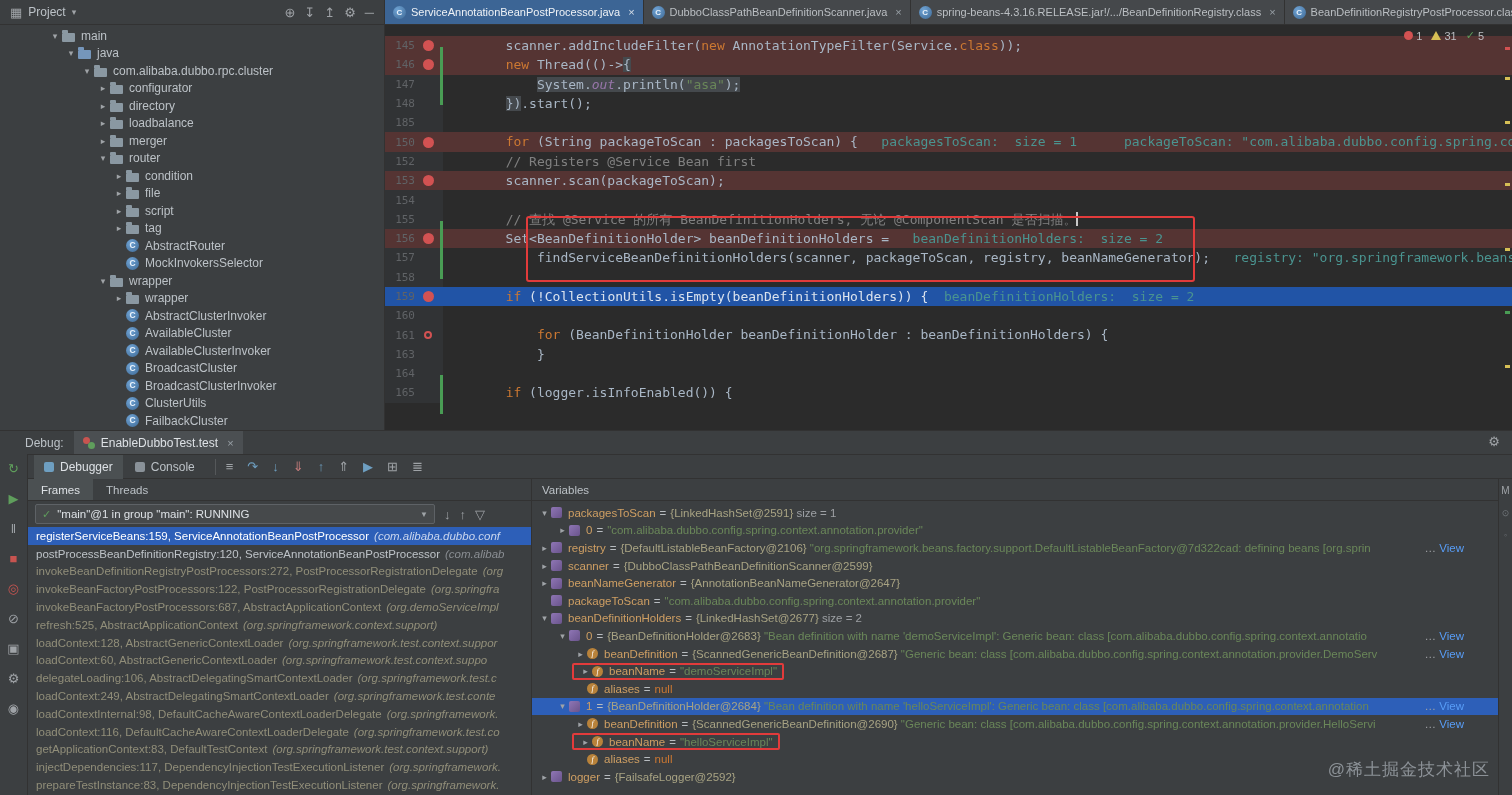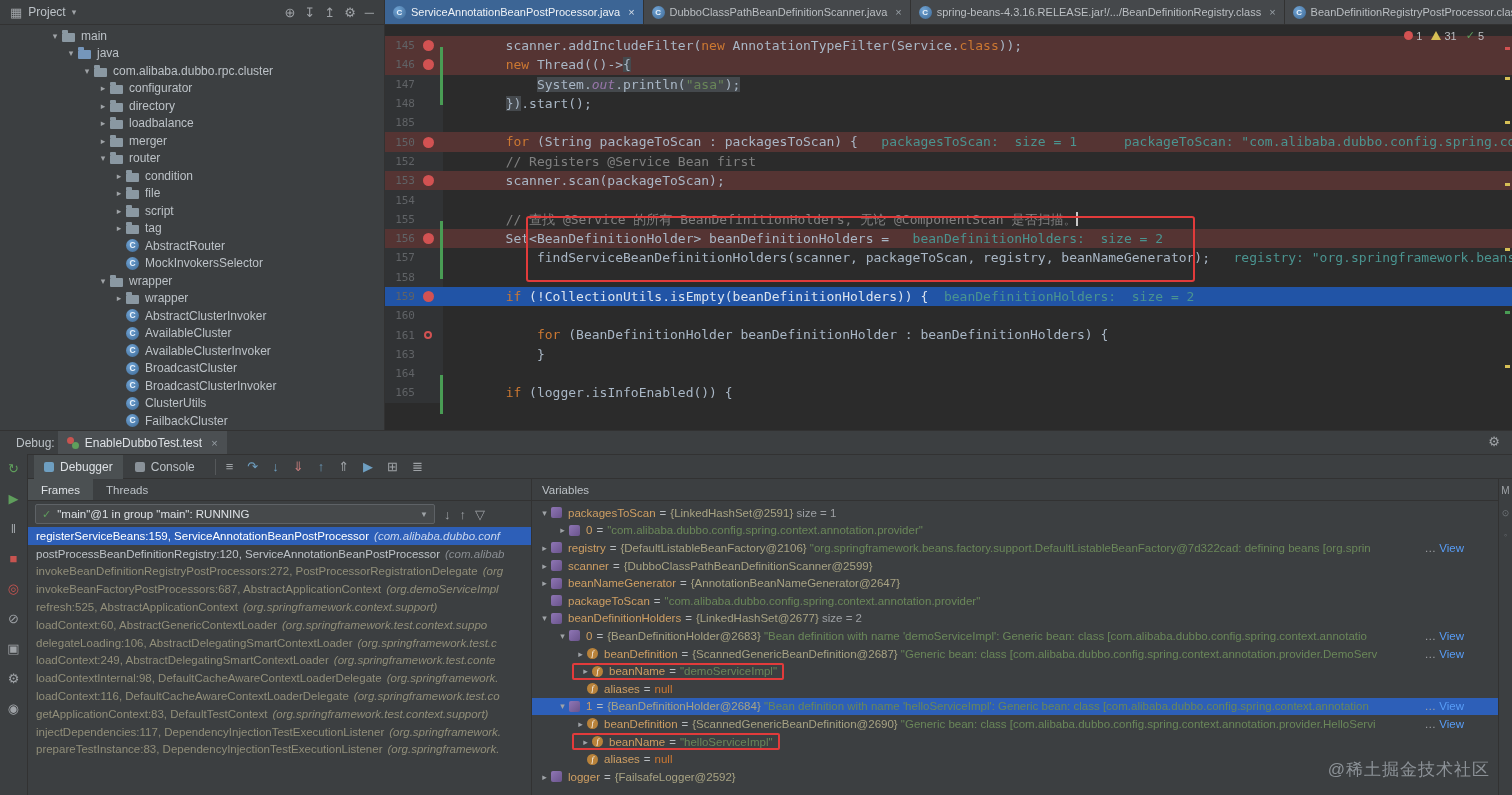--- a/index.html
+++ b/index.html
@@ -56,21 +56,21 @@
   .inspect{position:absolute;top:4px;right:28px;display:flex;align-items:center;gap:9px;font-size:11px;color:#bbbfc3;z-index:3}
   .insp-item{display:flex;align-items:center;gap:3px}
   .err-dot{width:9px;height:9px;border-radius:50%;background:#d25252;display:inline-block}
   .warn-tri{width:0;height:0;border-left:5px solid transparent;border-right:5px solid transparent;border-bottom:9px solid #d6bf55;display:inline-block}
   .ok-check{color:#5f9e5c;font-size:11px}
   .stripe{position:absolute;top:18px;right:2px;width:5px;bottom:0;z-index:3}
   .stripe .m{position:absolute;width:5px;height:3px;right:0}
 
   
   .debug{position:absolute;top:430px;left:0;width:1512px;height:365px;background:#3c3f41;border-top:1px solid #323232}
-  .dhead{height:23px;display:flex;align-items:center;gap:3px;padding-left:16px;font-size:12px;color:#bcc2c7;position:relative}
+  .dhead{height:23px;display:flex;align-items:center;gap:10px;padding-left:25px;font-size:12px;color:#bcc2c7;position:relative}
   .dtab{display:flex;align-items:center;gap:6px;background:#4b4f52;height:23px;padding:0 9px;font-size:12px;color:#dde1e5}
   .testico{width:12px;height:12px;position:relative;flex:none}
   .testico:before{content:"";position:absolute;top:0;left:0;width:7px;height:7px;border-radius:50%;background:#c75450}
   .testico:after{content:"";position:absolute;bottom:0;right:0;width:7px;height:7px;border-radius:50%;background:#5f9e5c}
   .dgear{position:absolute;right:12px;top:4px}
   .dtoolbar{height:25px;display:flex;align-items:center;border-top:1px solid #323232;border-bottom:1px solid #323232;margin-left:28px;padding-left:6px;gap:2px}
   .vtab{display:flex;align-items:center;gap:6px;padding:0 10px;height:24px;font-size:12px;color:#bcc2c7}
   .vtab.active{background:#4b5052;color:#dde1e5}
   .vtabico{width:10px;height:10px;border-radius:2px;flex:none}
   .dbgico{background:#6e9fc1}
@@ -419,26 +419,34 @@
             </div>
             <div class="frow normal">
               <span>postProcessBeanDefinitionRegistry:120, ServiceAnnotationBeanPostProcessor</span>
               <span class="pkg">(com.alibab</span>
             </div>
             <div class="frow library">
               <span>invokeBeanDefinitionRegistryPostProcessors:272, PostProcessorRegistrationDelegate</span>
               <span class="pkg">(org</span>
             </div>
             <div class="frow library">
+              <span>invokeBeanFactoryPostProcessors:122, PostProcessorRegistrationDelegate</span>
+              <span class="pkg">(org.springfra</span>
+            </div>
+            <div class="frow library">
               <span>invokeBeanFactoryPostProcessors:687, AbstractApplicationContext</span>
               <span class="pkg">(org.demoServiceImpl</span>
             </div>
             <div class="frow library">
               <span>refresh:525, AbstractApplicationContext</span>
               <span class="pkg">(org.springframework.context.support)</span>
+            </div>
+            <div class="frow library">
+              <span>loadContext:128, AbstractGenericContextLoader</span>
+              <span class="pkg">(org.springframework.test.context.suppor</span>
             </div>
             <div class="frow library">
               <span>loadContext:60, AbstractGenericContextLoader</span>
               <span class="pkg">(org.springframework.test.context.suppo</span>
             </div>
             <div class="frow library">
               <span>delegateLoading:106, AbstractDelegatingSmartContextLoader</span>
               <span class="pkg">(org.springframework.test.c</span>
             </div>
             <div class="frow library">

